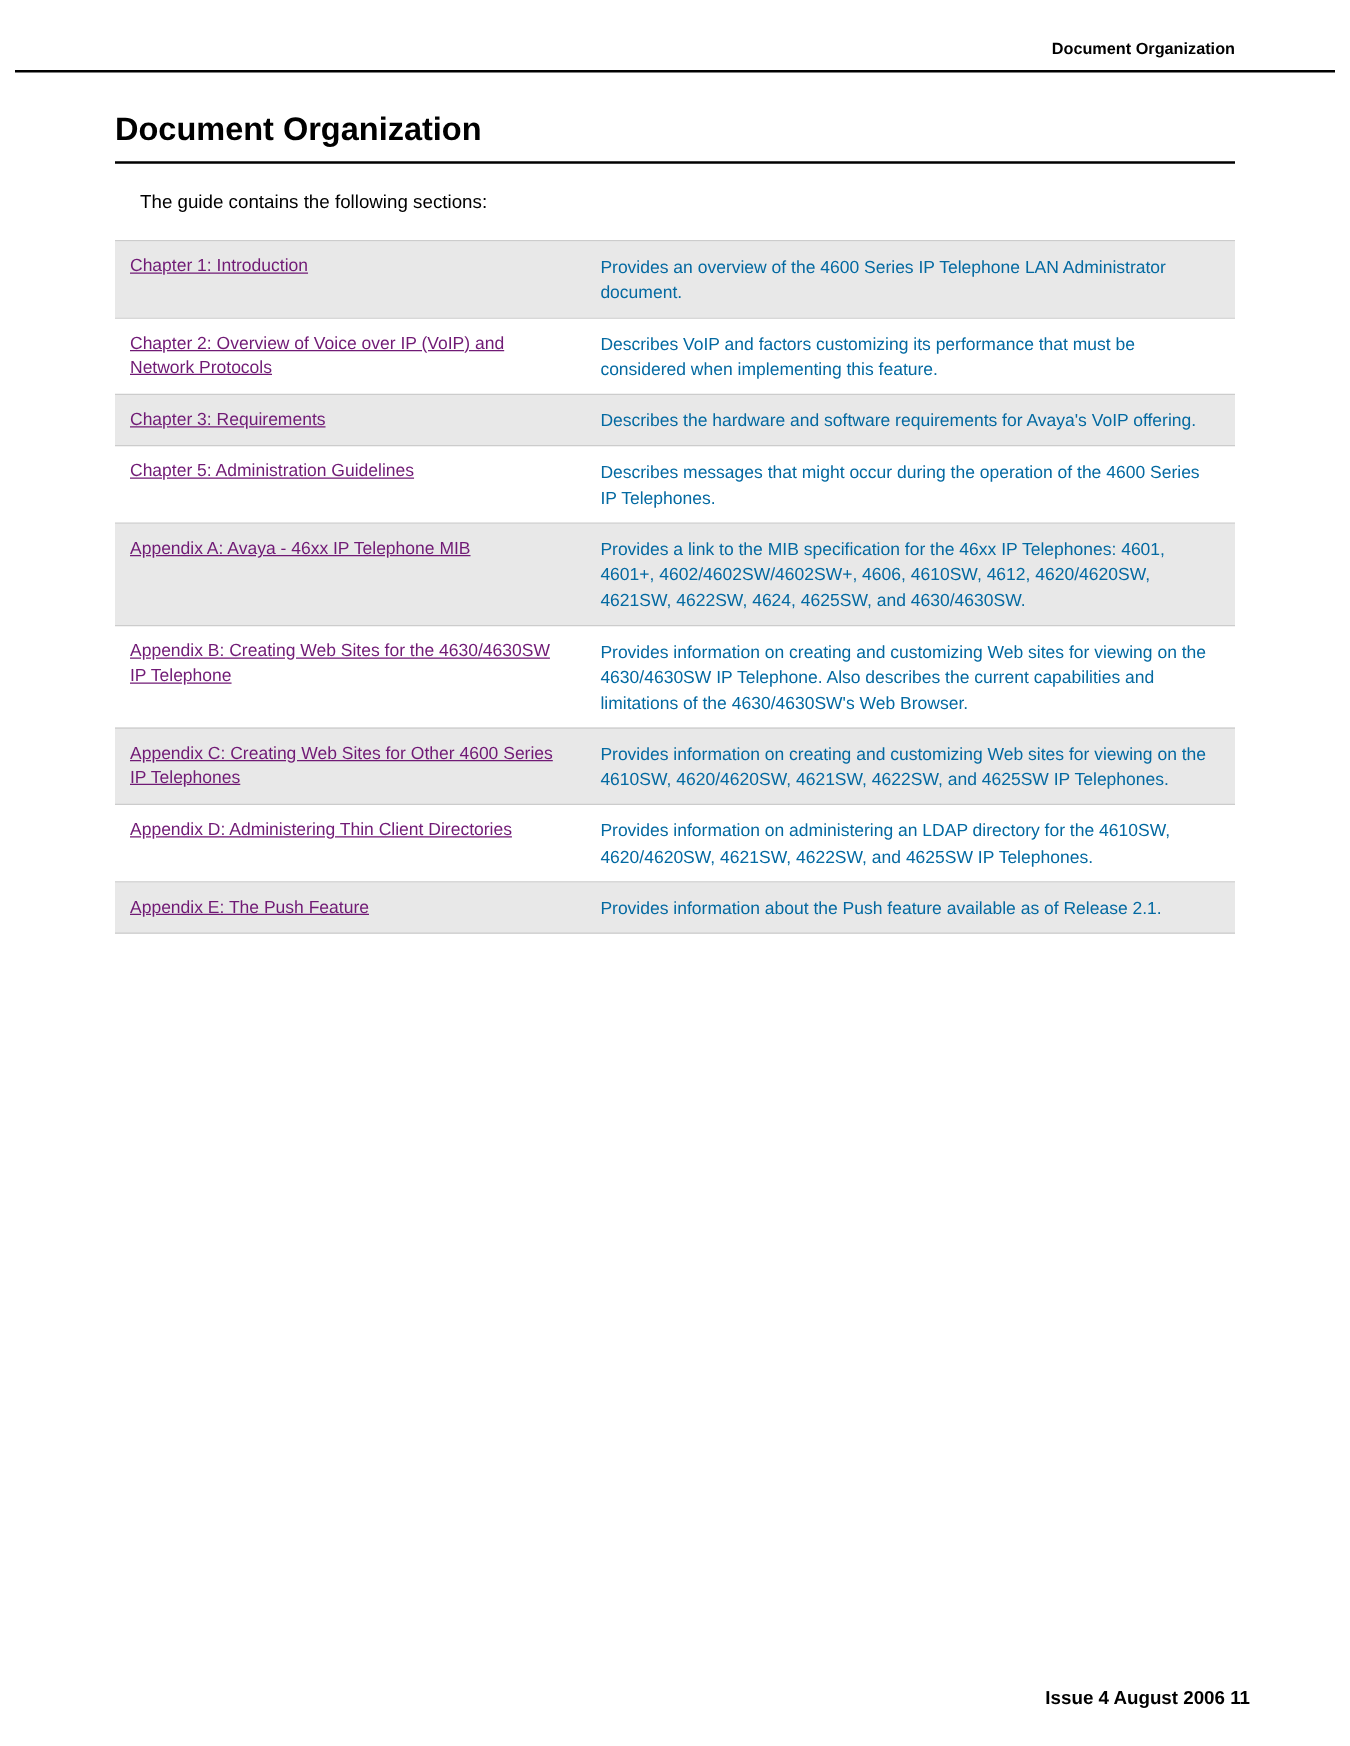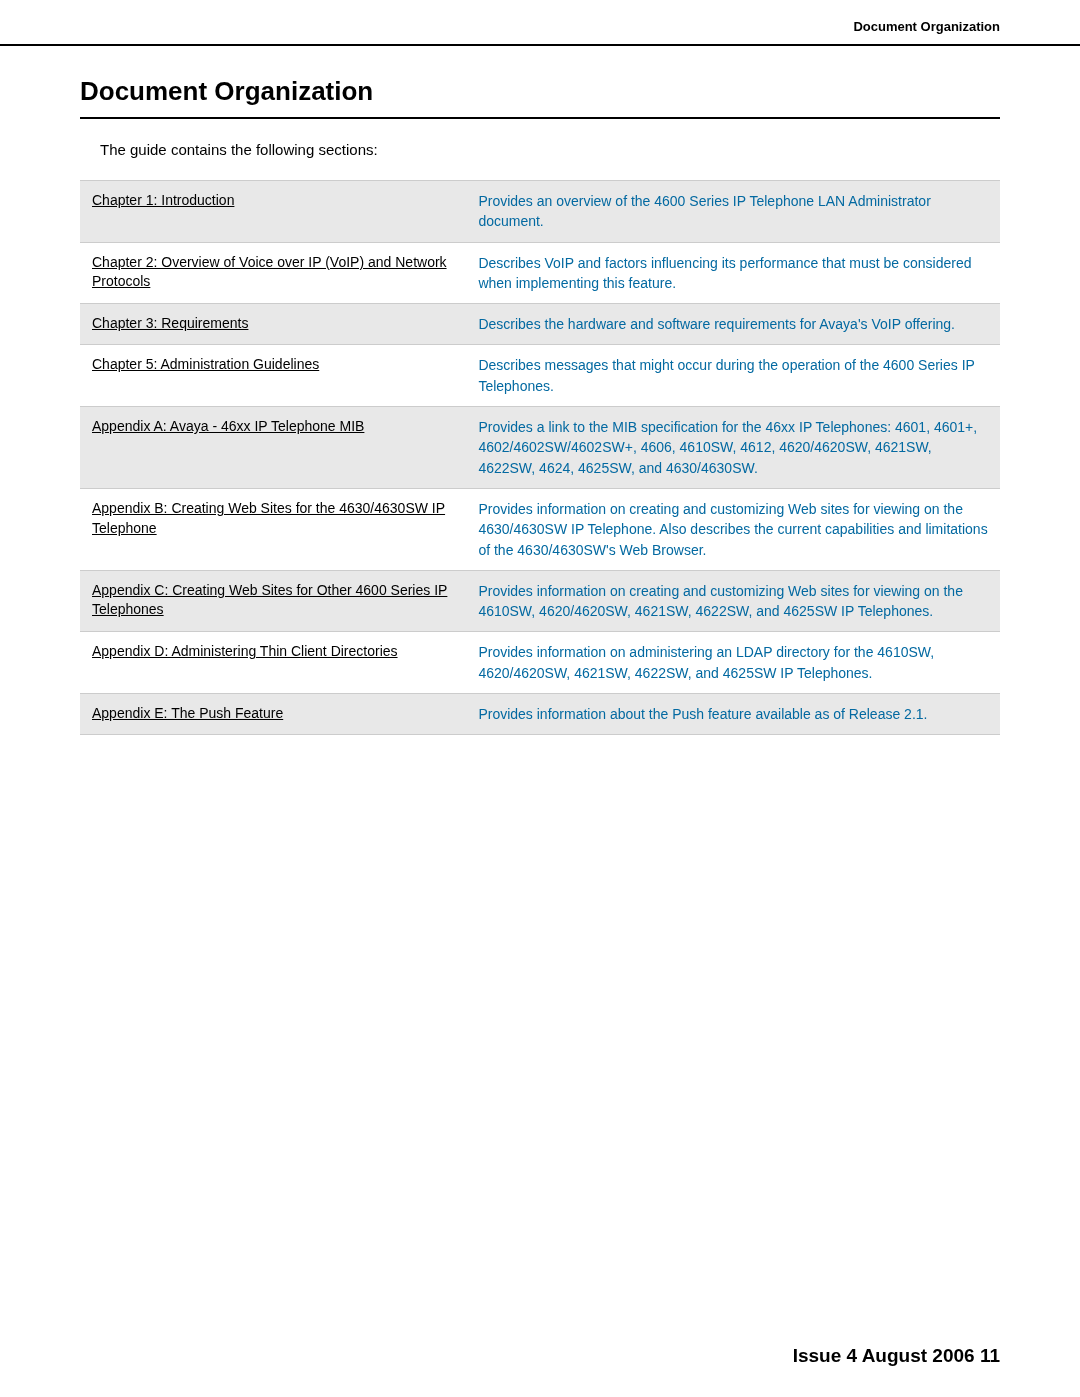--- a/index.html
+++ b/index.html
@@ -15,21 +15,21 @@
       background: #fff;
       width: 1080px;
       min-height: 1397px;
       position: relative;
     }
 
     .page-container {
       width: 1080px;
       min-height: 1397px;
       background: #fff;
-      padding: 0;
+      padding: 12px;
       position: relative;
     }
 
     .top-header {
       text-align: right;
       padding: 18px 80px 10px 80px;
       border-bottom: 2px solid #000;
       margin-bottom: 0;
     }
 
@@ -80,21 +80,21 @@
       width: 42%;
       color: #1a5fa8;
     }
 
     .toc-table td:last-child {
       width: 58%;
       color: #0369a1;
     }
 
     .toc-link {
-      color: #000000;
+      color: #701a75;
       text-decoration: underline;
       cursor: pointer;
       font-size: 14px;
       line-height: 1.4;
     }
 
     .toc-desc {
       font-size: 14px;
       line-height: 1.45;
       color: #1a1a1a;
@@ -105,21 +105,21 @@
       background-color: #e8e8e8;
     }
     .toc-table tr:nth-child(even) {
       background-color: #fff;
     }
 
     .bottom-footer {
       position: absolute;
       bottom: 30px;
       right: 80px;
-      font-size: 19px;
+      font-size: 15px;
       font-weight: bold;
     }
   </style>
 </head>
 <body>
 
 <div class="page-container">
 
   <div class="top-header">
     <span class="top-header-text">Document Organization</span>
@@ -132,21 +132,21 @@
     <p class="intro-text">The guide contains the following sections:</p>
 
     <table class="toc-table">
       <tbody id="toc-body">
       <tr>
             <td><a class="toc-link" href="#">Chapter 1: Introduction</a></td>
             <td class="toc-desc">Provides an overview of the 4600 Series IP Telephone LAN Administrator document.</td>
           </tr>
           <tr>
             <td><a class="toc-link" href="#">Chapter 2: Overview of Voice over IP (VoIP) and Network Protocols</a></td>
-            <td class="toc-desc">Describes VoIP and factors influencing its performance that must be considered when implementing this feature.</td>
+            <td class="toc-desc">Describes VoIP and factors customizing its performance that must be considered when implementing this feature.</td>
           </tr>
           <tr>
             <td><a class="toc-link" href="#">Chapter 3: Requirements</a></td>
             <td class="toc-desc">Describes the hardware and software requirements for Avaya's VoIP offering.</td>
           </tr>
           <tr>
             <td><a class="toc-link" href="#">Chapter 5: Administration Guidelines</a></td>
             <td class="toc-desc">Describes messages that might occur during the operation of the 4600 Series IP Telephones.</td>
           </tr>
           <tr>

